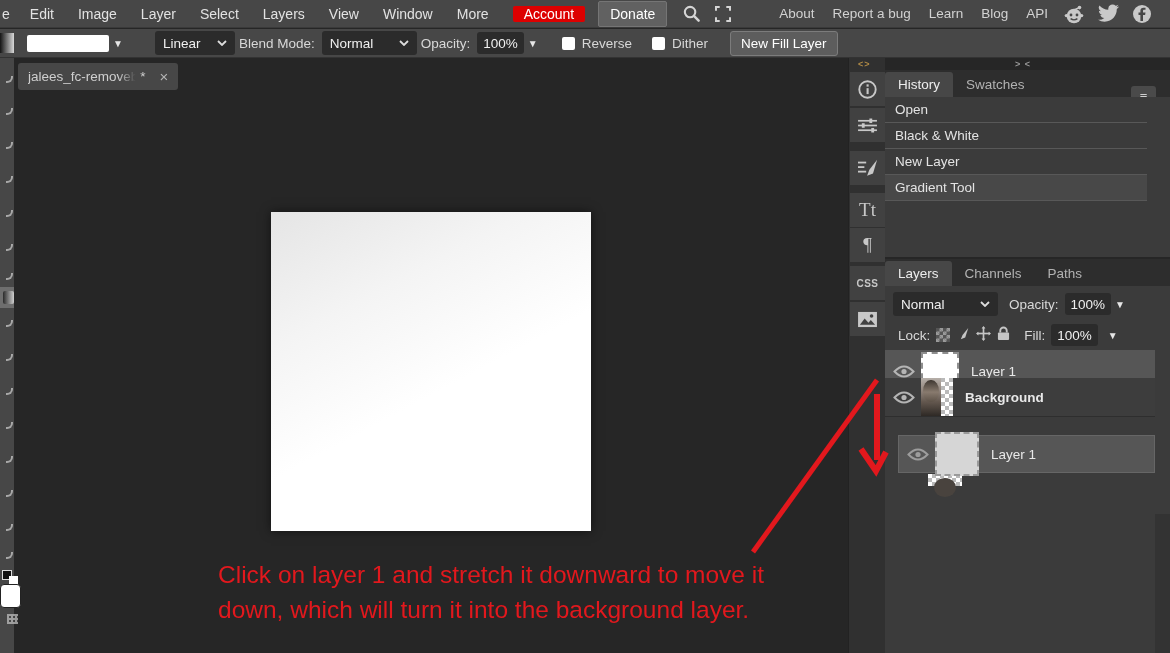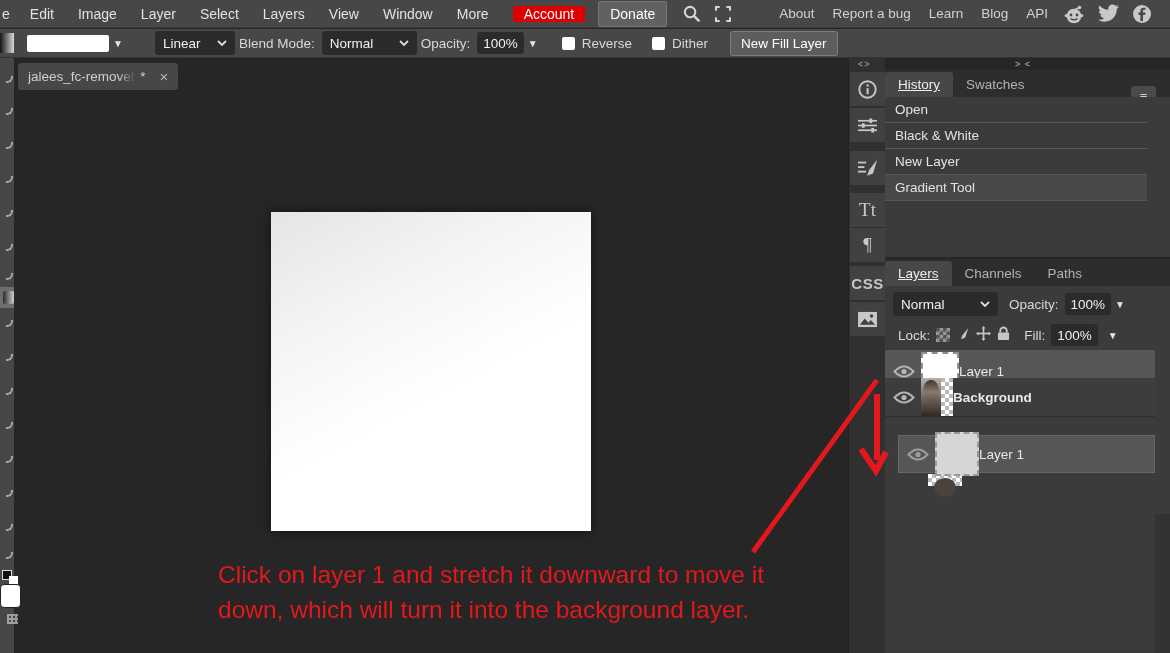--- a/index.html
+++ b/index.html
@@ -64,31 +64,31 @@
     background:linear-gradient(152deg,#e5e5e5 0%,#f4f4f4 28%,#ffffff 55%);
     box-shadow:0 0 10px rgba(0,0,0,.55); }
 
   
   #right-strip { position:absolute; left:848px; top:58px; width:37px; height:595px; background:#303030; border-left:1px solid #222; }
   .strip-handle { position:absolute; font-size:9px; font-weight:bold; letter-spacing:1px; }
   #handle-strip { left:9px; top:1px; color:#b08a45; }
   .rtile { position:absolute; left:1px; width:35px; height:34px; background:#414141;
     display:flex; align-items:center; justify-content:center; color:#c8c8c8; }
   .rtile.txt { font-size:15px; }
-  #tile-css { font-size:15px; font-weight:bold; letter-spacing:.5px; }
+  #tile-css { font-size:10px; font-weight:bold; letter-spacing:.5px; }
   #tile-type { font-family:"Liberation Serif","DejaVu Serif",serif; font-size:19px; }
   #tile-par { font-family:"Liberation Serif","DejaVu Serif",serif; font-size:19px; }
 
   
   #right-panel { position:absolute; left:885px; top:58px; width:285px; height:595px; background:#3b3b3b; }
   #panel-top-gap { position:absolute; left:0; top:0; width:285px; height:12px; background:#262626; }
   #handle-panel { left:130px; top:1px; color:#9a9a9a; }
   .tabs-row { position:absolute; left:0; width:285px; height:27px; background:#2d2d2d; display:flex; align-items:flex-end; }
   .ptab { padding:5px 13px; font-size:13.5px; color:#b2b2b2; }
-  .ptab.active { background:#474747; color:#ededed; border-radius:3px 3px 0 0;text-decoration:underline; }
+  .ptab.active { background:#474747; color:#ededed; border-radius:3px 3px 0 0; }
   .hamburger { position:absolute; right:14px; top:4px; width:25px; height:20px; background:#4a4a4a;
     border-radius:3px; color:#cfcfcf; font-size:13px; display:flex; align-items:center; justify-content:center; }
   #history-tabs { top:12px; }
   #history-body { position:absolute; left:0; top:39px; width:285px; height:160px; background:#3b3b3b; }
   .hist-item { height:26px; line-height:26px; padding-left:10px; width:262px; color:#e3e3e3;
     font-size:13.5px; border-bottom:1px solid #585858; }
   .hist-item.active { background:#484848; }
   #panels-divider { position:absolute; left:0; top:199px; width:285px; height:2px; background:#262626; }
   #layers-tabs { top:201px; }
   #layers-body { position:absolute; left:0; top:228px; width:285px; height:367px; background:#3b3b3b; color:#d8d8d8; }
@@ -117,21 +117,21 @@
   .eye { width:22px; height:15px; margin:0 6px 0 8px; flex:none; }
   .thumb { flex:none; position:relative; overflow:hidden; }
   #thumb-0 { width:38px; height:38px; background:#fff; border:2px dashed #8f8f8f; }
   #thumb-bg { width:32px; height:38px; }
   .photo-left { position:absolute; left:0; top:0; width:64%; height:100%;
     background:linear-gradient(180deg,#b6afa9 0%,#978b83 28%,#64584f 62%,#2e2925 100%); }
   .photo-left::after { content:""; position:absolute; left:12%; top:6%; width:74%; height:58%;
     border-radius:50% 50% 46% 46%;
     background:linear-gradient(180deg,#3e3731 0%,#887a6e 55%,#5d5248 100%); }
   #thumb-ghost { width:44px; height:44px; background:#d6d6d6; border:2px dashed #9a9a9a; margin-top:-4px; margin-bottom:-4px; }
-  .layer-label { margin-left:0; }
+  .layer-label { margin-left:12px; }
   #thumb-partial { position:absolute; left:43px; top:188px; width:34px; height:12px; z-index:2; }
   #thumb-partial::after { content:""; position:absolute; left:18%; top:30%; width:64%; height:160%;
     border-radius:50%; background:#49433e; }
   #panel-gutter { position:absolute; left:270px; top:228px; width:15px; height:367px; background:#333; }
 
   
   #annotation-text { position:absolute; left:218px; top:557px; width:640px; font-size:24.5px;
     line-height:35px; font-weight:500; }
   #annotation-svg { position:absolute; left:0; top:0; width:1170px; height:653px; pointer-events:none; z-index:9; }
 </style>

